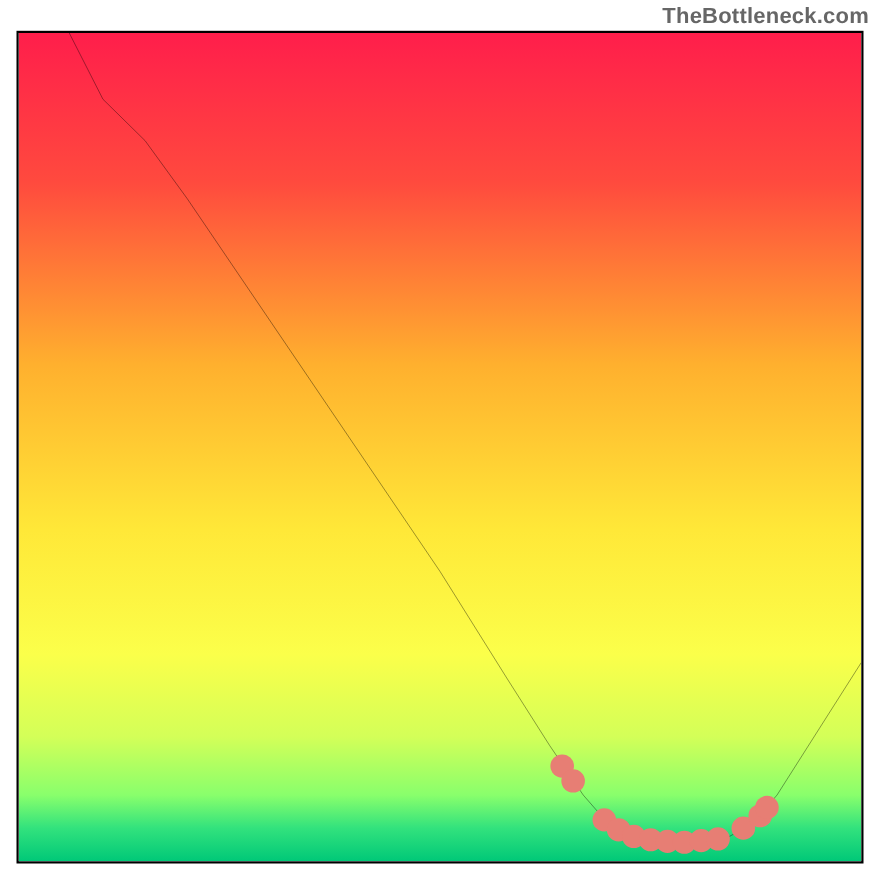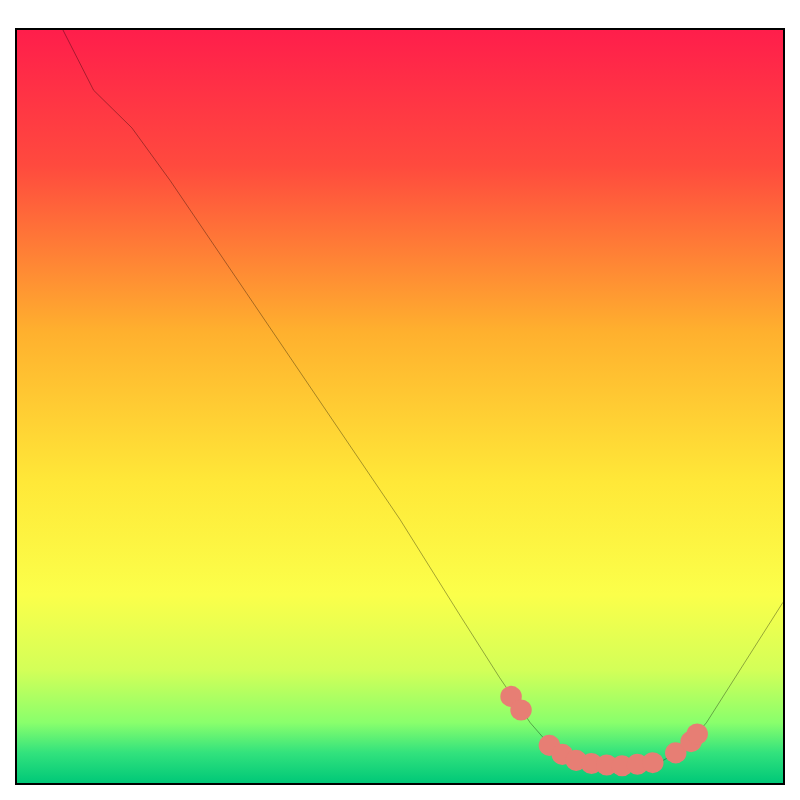--- a/index.html
+++ b/index.html
@@ -38,20 +38,21 @@
   .plot svg {
     display: block;
     width: 100%;
     height: 100%;
   }
 </style>
 </head>
 <body>
 
 <div class="wrap">
+  <div class="watermark">TheBottleneck.com</div>
   <div class="plot">
     <svg viewBox="0 0 100 100" preserveAspectRatio="none">
       <defs>
         <linearGradient id="bg-grad" x1="0" y1="0" x2="0" y2="1">
             <stop offset="0%" stop-color="#ff1e4b"></stop>
             <stop offset="18%" stop-color="#ff4a3e"></stop>
             <stop offset="40%" stop-color="#ffb02e"></stop>
             <stop offset="60%" stop-color="#ffe838"></stop>
             <stop offset="75%" stop-color="#fbff4a"></stop>
             <stop offset="85%" stop-color="#d3ff58"></stop>

